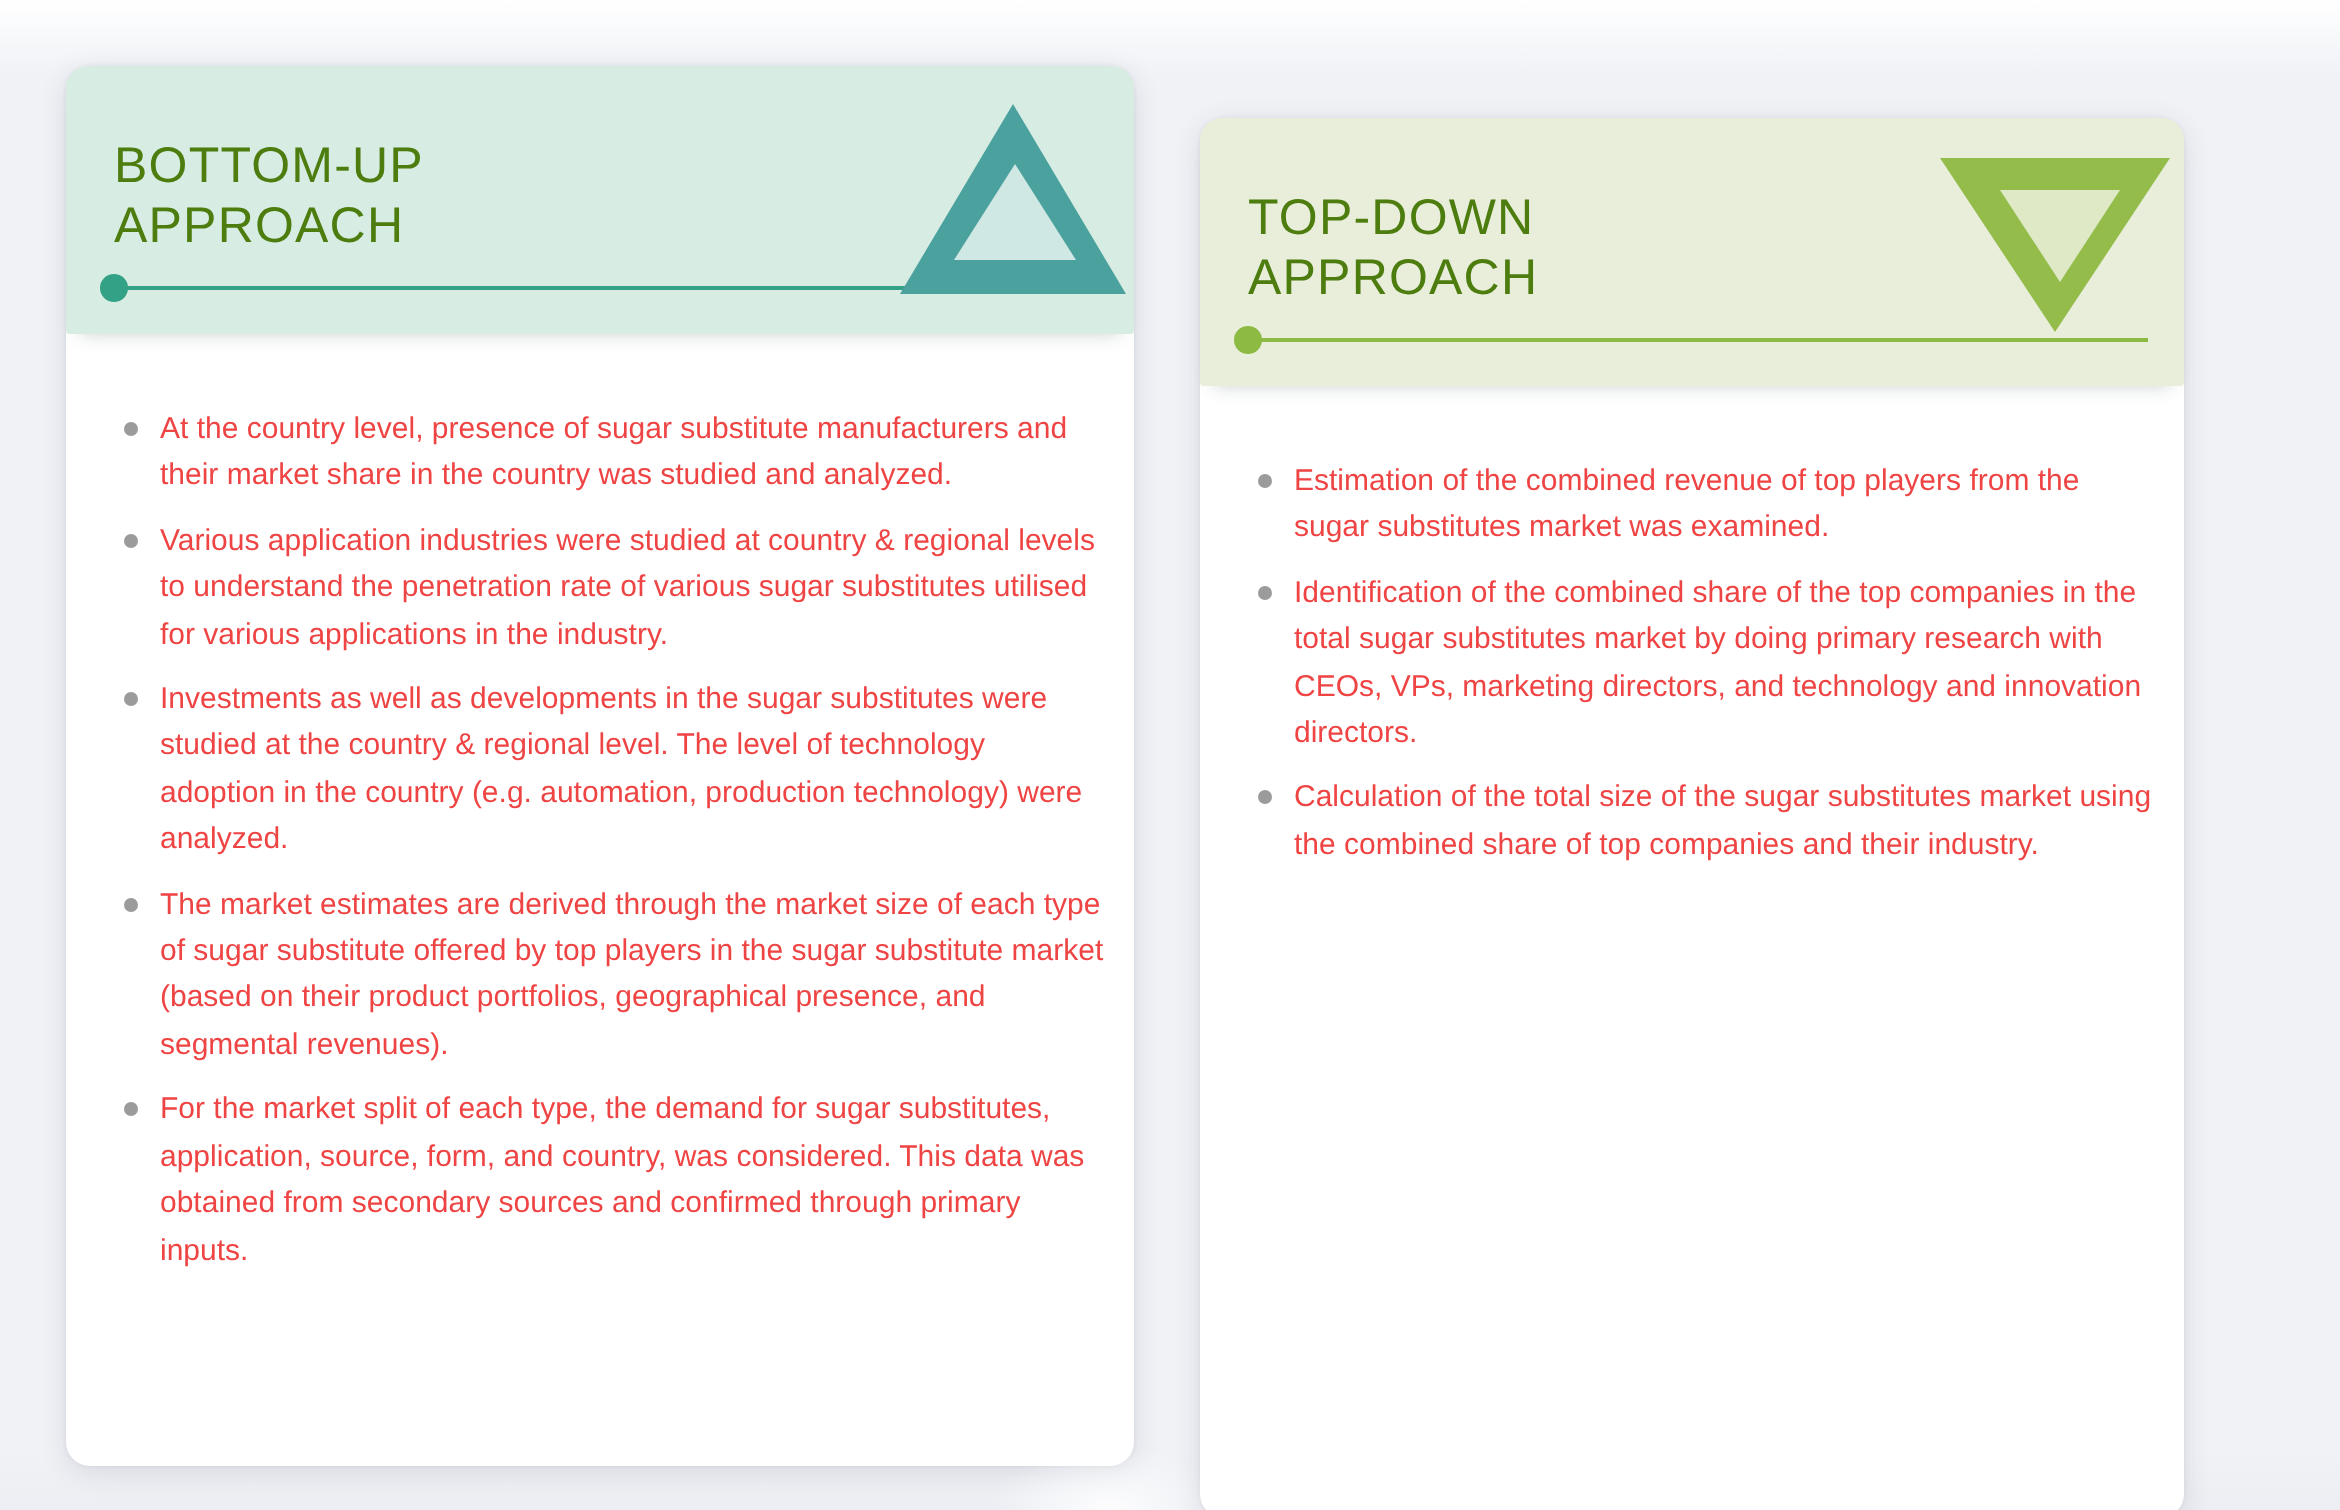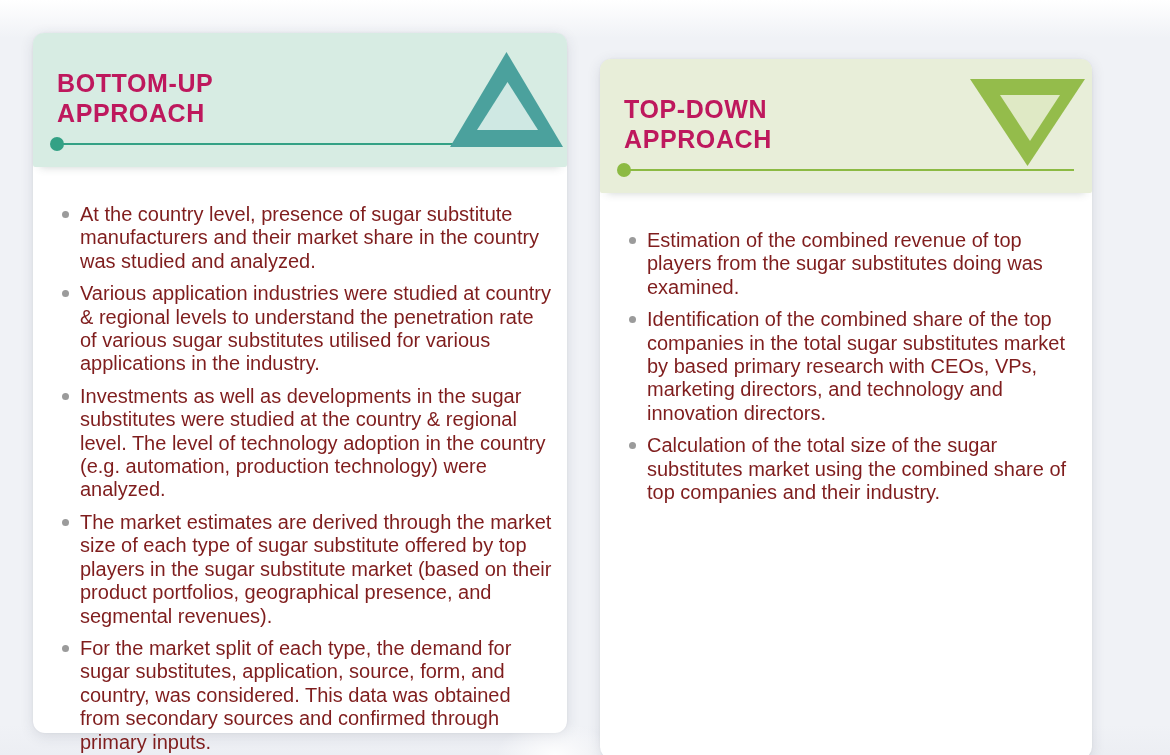--- a/index.html
+++ b/index.html
@@ -27,23 +27,23 @@
     border-radius: 11px 11px 2px 2px;
     background: var(--header-bg);
     box-shadow: 0 7px 9px -7px rgba(60, 80, 75, 0.25);
   }
   .header-title {
     position: absolute;
     left: 24px;
     top: 35px;
     font-size: 25px;
     line-height: 30px;
-    font-weight: 700;
+    font-weight: 400;
     letter-spacing: 0.6px;
-    color: #be185d;
+    color: #4d7c0f;
   }
   .header-line {
     position: absolute;
     left: 24px;
     top: 110px;
     height: 2px;
     background: var(--accent);
   }
   .card-bottom-up .header-line { width: 500px; }
   .card-top-down  .header-line { width: 450px; }
@@ -66,23 +66,23 @@
   .tri-inner { fill: var(--tri-inner); }
 
   .card-body {
     padding: 36px 14px 20px 29px;
   }
   .bullet-list { list-style: none; }
   .bullet-item {
     position: relative;
     padding-left: 18px;
     margin-bottom: 9px;
-    font-size: 20px;
+    font-size: 15px;
     line-height: 23.4px;
-    color: #7f1d1d;
+    color: #ef4444;
   }
   .bullet-item::before {
     content: "";
     position: absolute;
     left: 0;
     top: 8px;
     width: 7px;
     height: 7px;
     border-radius: 50%;
     background: #9b9b9b;
@@ -132,20 +132,20 @@
     </div>
     <div class="header-dot"></div>
     <div class="header-line"></div>
     <svg class="header-triangle" width="115" height="87" viewBox="0 0 115 87">
       <polygon class="tri-outer" points="0,0 115,0 57.5,87"></polygon>
       <polygon class="tri-inner" points="30,16 90,16 60,62"></polygon>
     </svg>
   </div>
   <div class="card-body">
     <ul class="bullet-list">
-        <li class="bullet-item">Estimation of the combined revenue of top players from the sugar substitutes doing was examined.</li>
-        <li class="bullet-item">Identification of the combined share of the top companies in the total sugar substitutes market by based primary research with CEOs, VPs, marketing directors, and technology and innovation directors.</li>
+        <li class="bullet-item">Estimation of the combined revenue of top players from the sugar substitutes market was examined.</li>
+        <li class="bullet-item">Identification of the combined share of the top companies in the total sugar substitutes market by doing primary research with CEOs, VPs, marketing directors, and technology and innovation directors.</li>
         <li class="bullet-item">Calculation of the total size of the sugar substitutes market using the combined share of top companies and their industry.</li>
       </ul>
   </div>
 </div>
 
 <div class="watermark-smudge"></div>
 
 </body></html>

